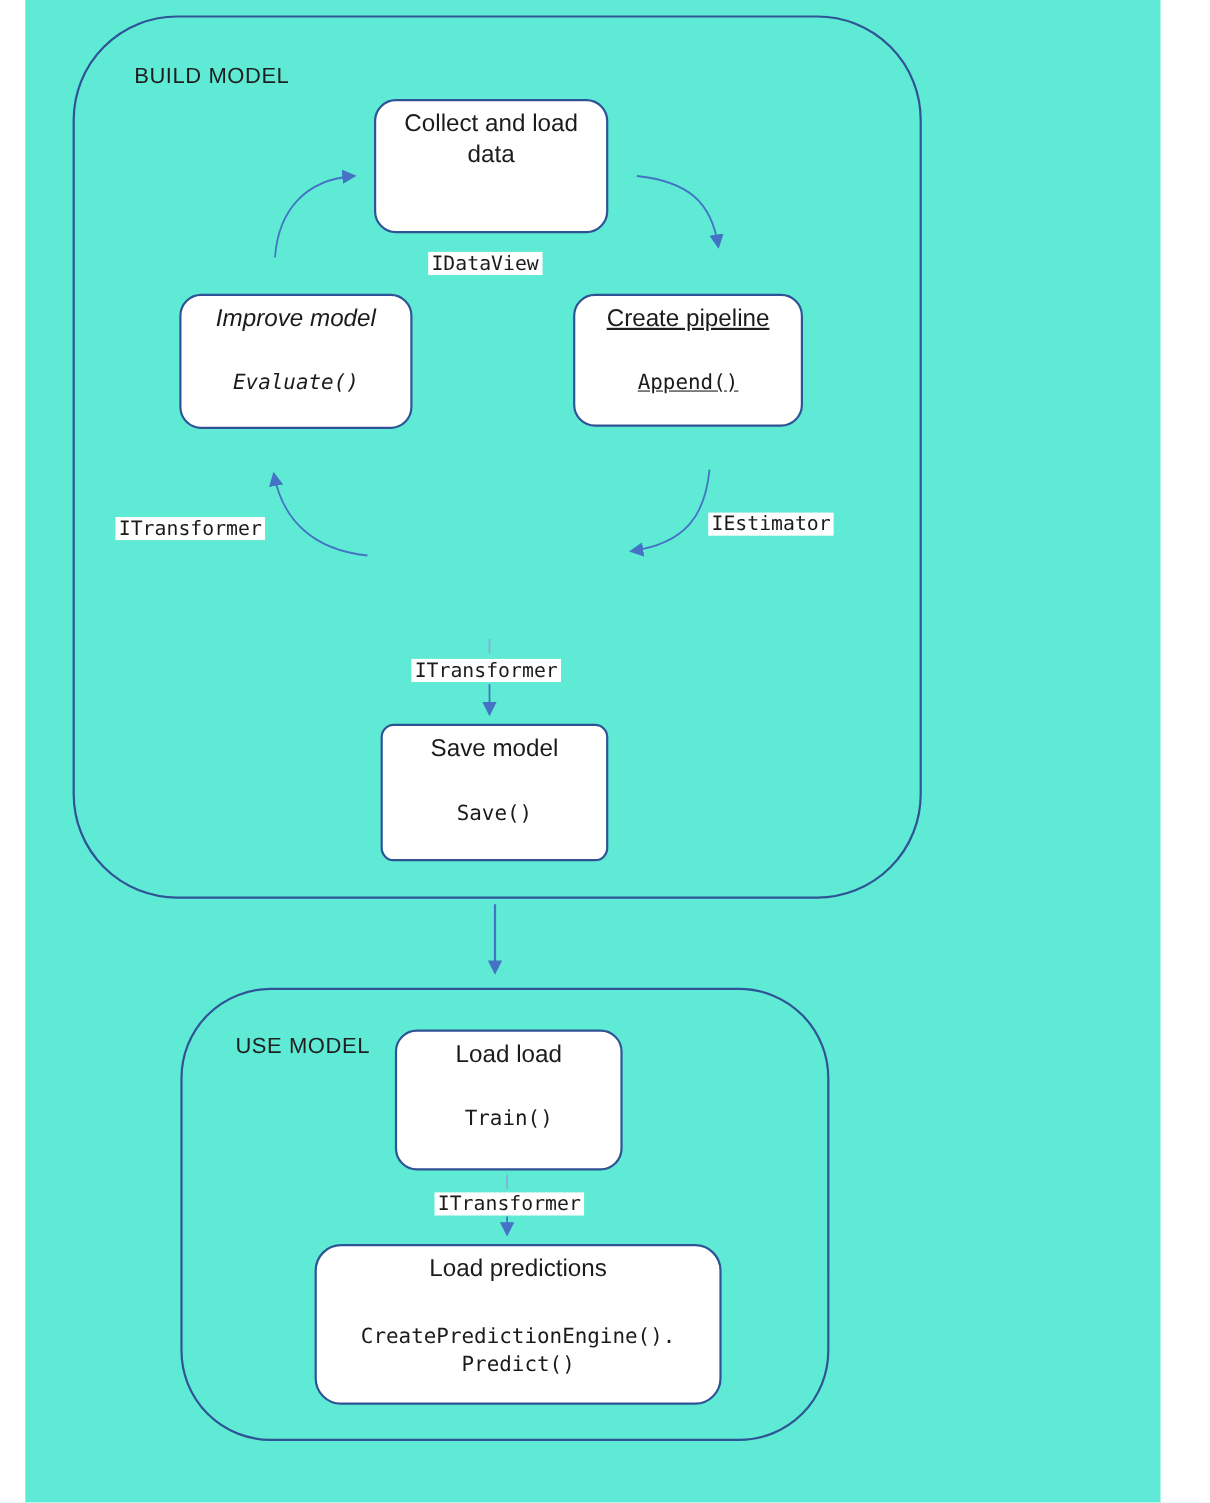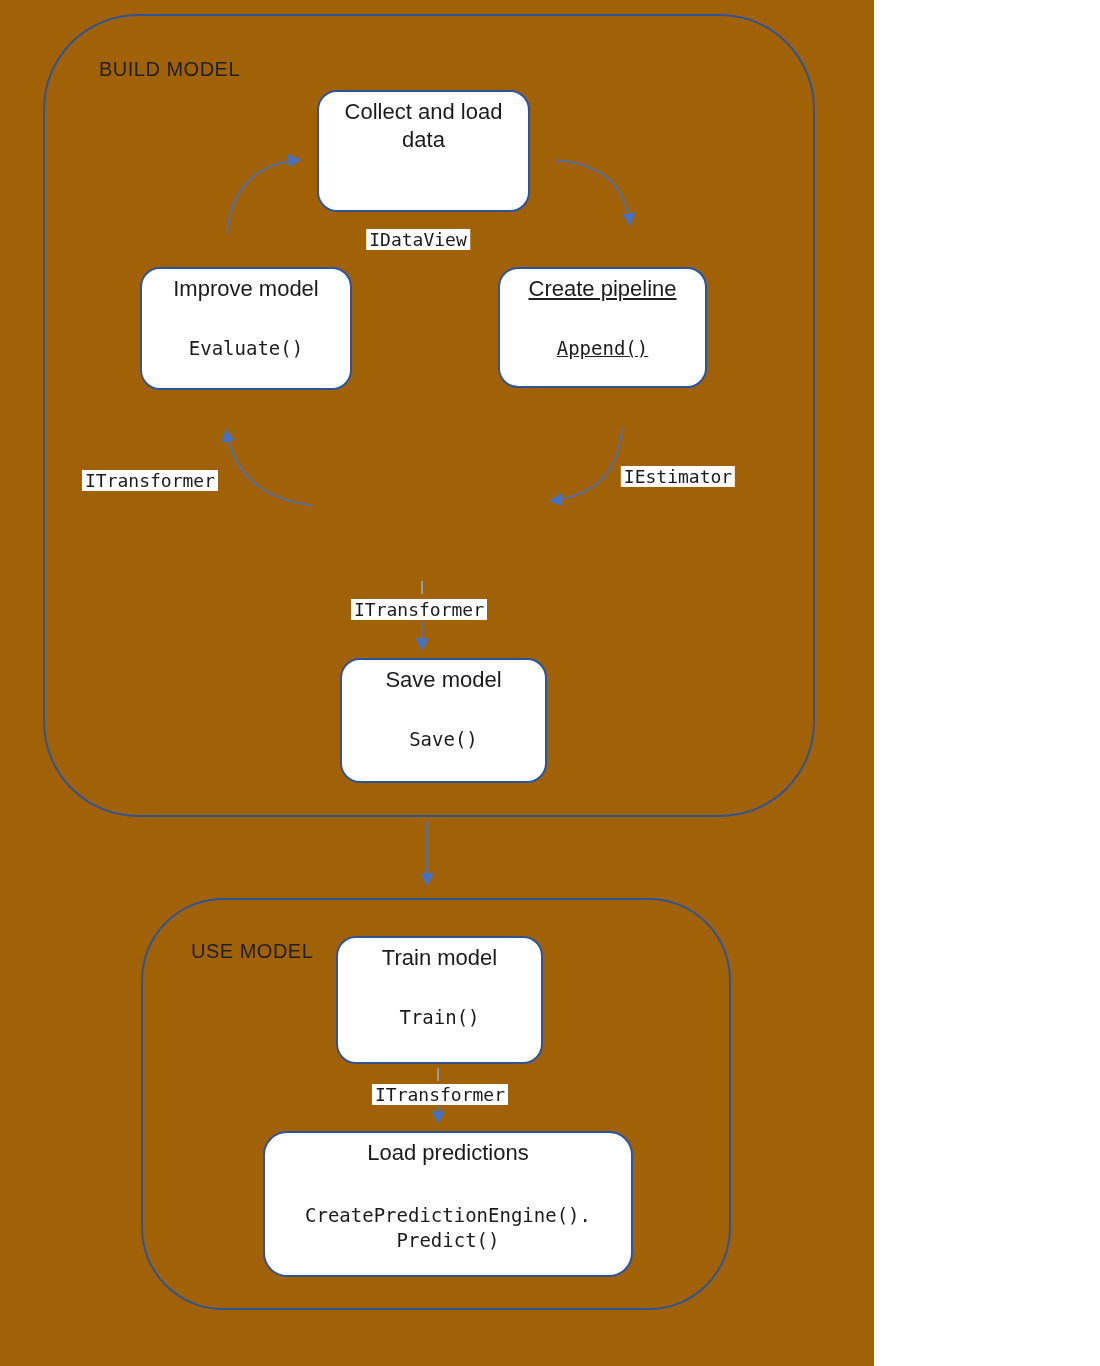--- a/index.html
+++ b/index.html
@@ -1,22 +1,23 @@
 <!DOCTYPE html>
 <html><head>
 <meta charset="utf-8">
 <style>
   html,body{margin:0;padding:0;background:#ffffff;}
   #canvas{
     position:relative;
-    width:874px;height:1366px;
-    background:#a16207;
+    width:1032px;height:1366px;
+    background:#5eead4;
     font-family:"Liberation Sans", sans-serif;
     color:#1f1f1f;
     overflow:hidden;
+    margin-left:23px;
   }
   .section{
     position:absolute;
     border:2px solid #2f5496;
     background:transparent;
     box-sizing:border-box;
   }
   #build-section{left:43px;top:14px;width:772px;height:803px;border-radius:95px;}
   #use-section{left:141px;top:898px;width:590px;height:412px;border-radius:82px;}
   .section-label{
@@ -48,24 +49,24 @@
   }
   .node .method{
     font-family:"DejaVu Sans Mono", monospace;
     font-size:19px;
     color:#1b1b1b;
     margin-top:33px;
     white-space:pre-line;
     line-height:1.3;
   }
   #box-collect{left:317px;top:90px;width:213px;height:122px;}
-  #box-improve{left:140px;top:267px;width:212px;height:123px;}
+  #box-improve{left:140px;top:267px;width:212px;height:123px;font-style:italic;}
   #box-pipeline{left:498px;top:267px;width:209px;height:121px;text-decoration:underline;}
   #box-train{left:318px;top:452px;width:209px;height:125px;}
-  #box-save{left:340px;top:658px;width:207px;height:125px;}
+  #box-save{left:323px;top:658px;width:207px;height:125px;border-radius:12px;}
   #box-load{left:336px;top:936px;width:207px;height:128px;}
   #box-predict{left:263px;top:1131px;width:370px;height:146px;border-radius:24px;}
   #box-predict .title{max-width:320px;}
   #box-predict .method{margin-top:36px;}
   .conn-label{
     position:absolute;
     font-family:"DejaVu Sans Mono", monospace;
     font-size:18px;
     color:#1b1b1b;
     transform:translateX(-50%);
@@ -127,21 +128,21 @@
 
   <span id="label-idataview" class="conn-label">IDataView</span>
   <span id="label-itransformer-left" class="conn-label">ITransformer</span>
   <span id="label-iestimator" class="conn-label">IEstimator</span>
   <span id="label-itransformer-mid" class="conn-label">ITransformer</span>
 
   <div id="use-section" class="section"></div>
   <div id="use-label" class="section-label">USE MODEL</div>
 
   <div id="box-load" class="node">
-    <span class="title">Train model</span>
+    <span class="title">Load load</span>
     <span class="method">Train()</span>
   </div>
 
   <div id="box-predict" class="node">
     <span class="title">Load predictions</span>
     <span class="method">CreatePredictionEngine().
 Predict()</span>
   </div>
 
   <span id="label-itransformer-use" class="conn-label">ITransformer</span>

